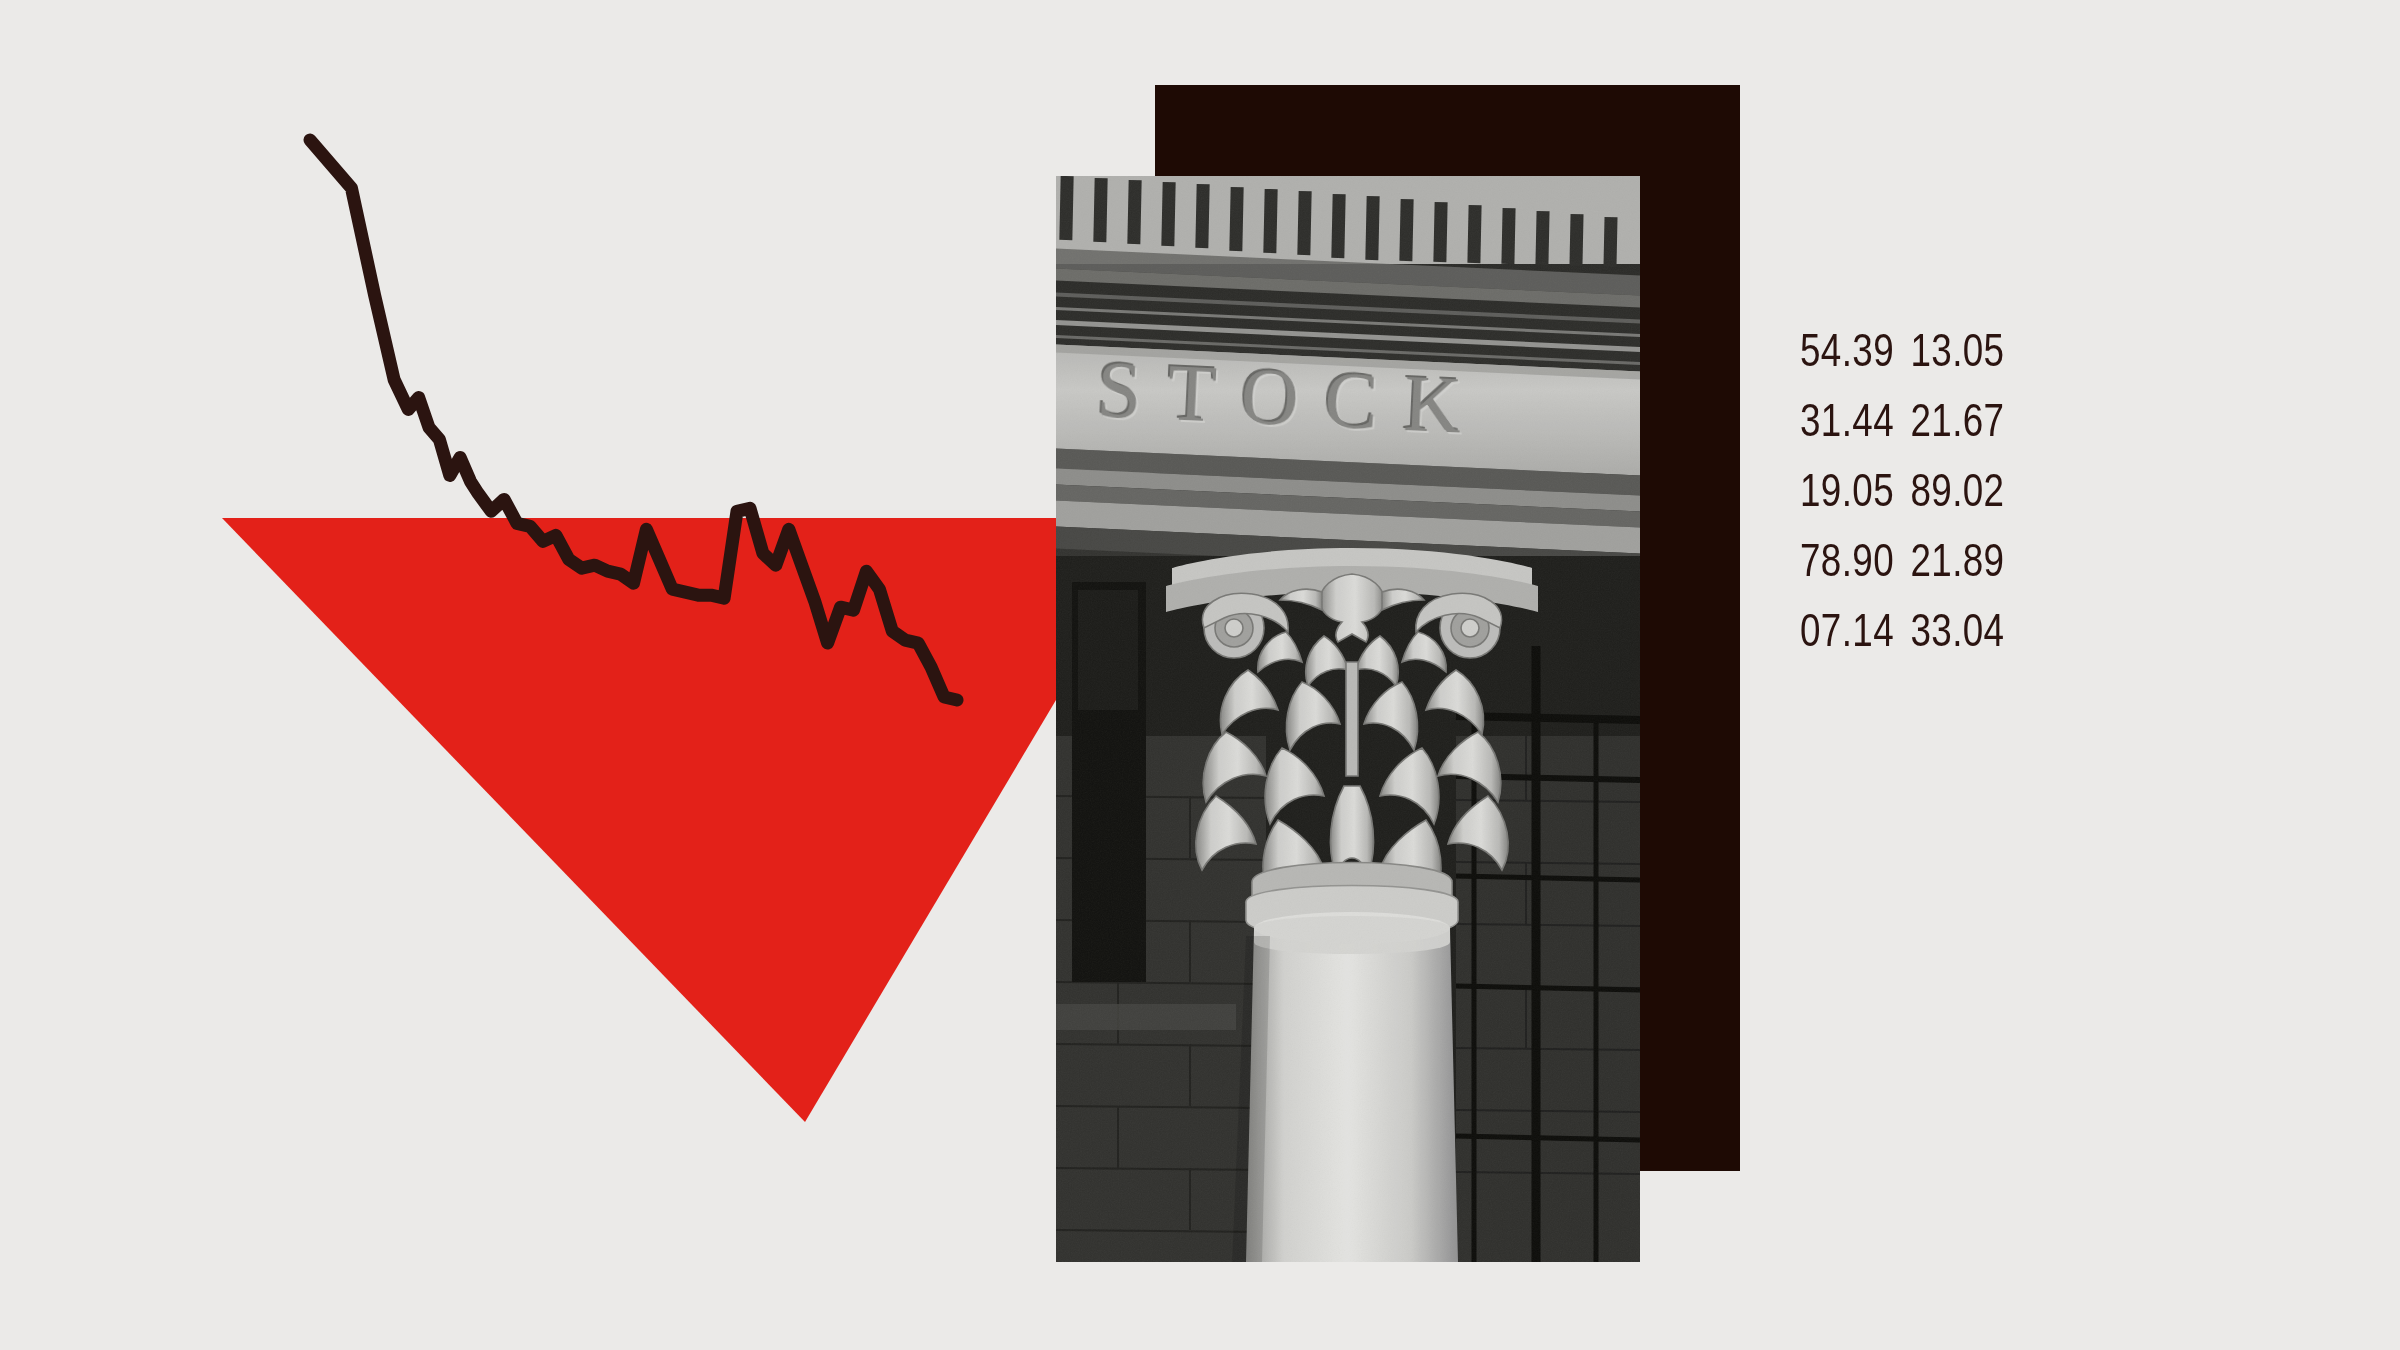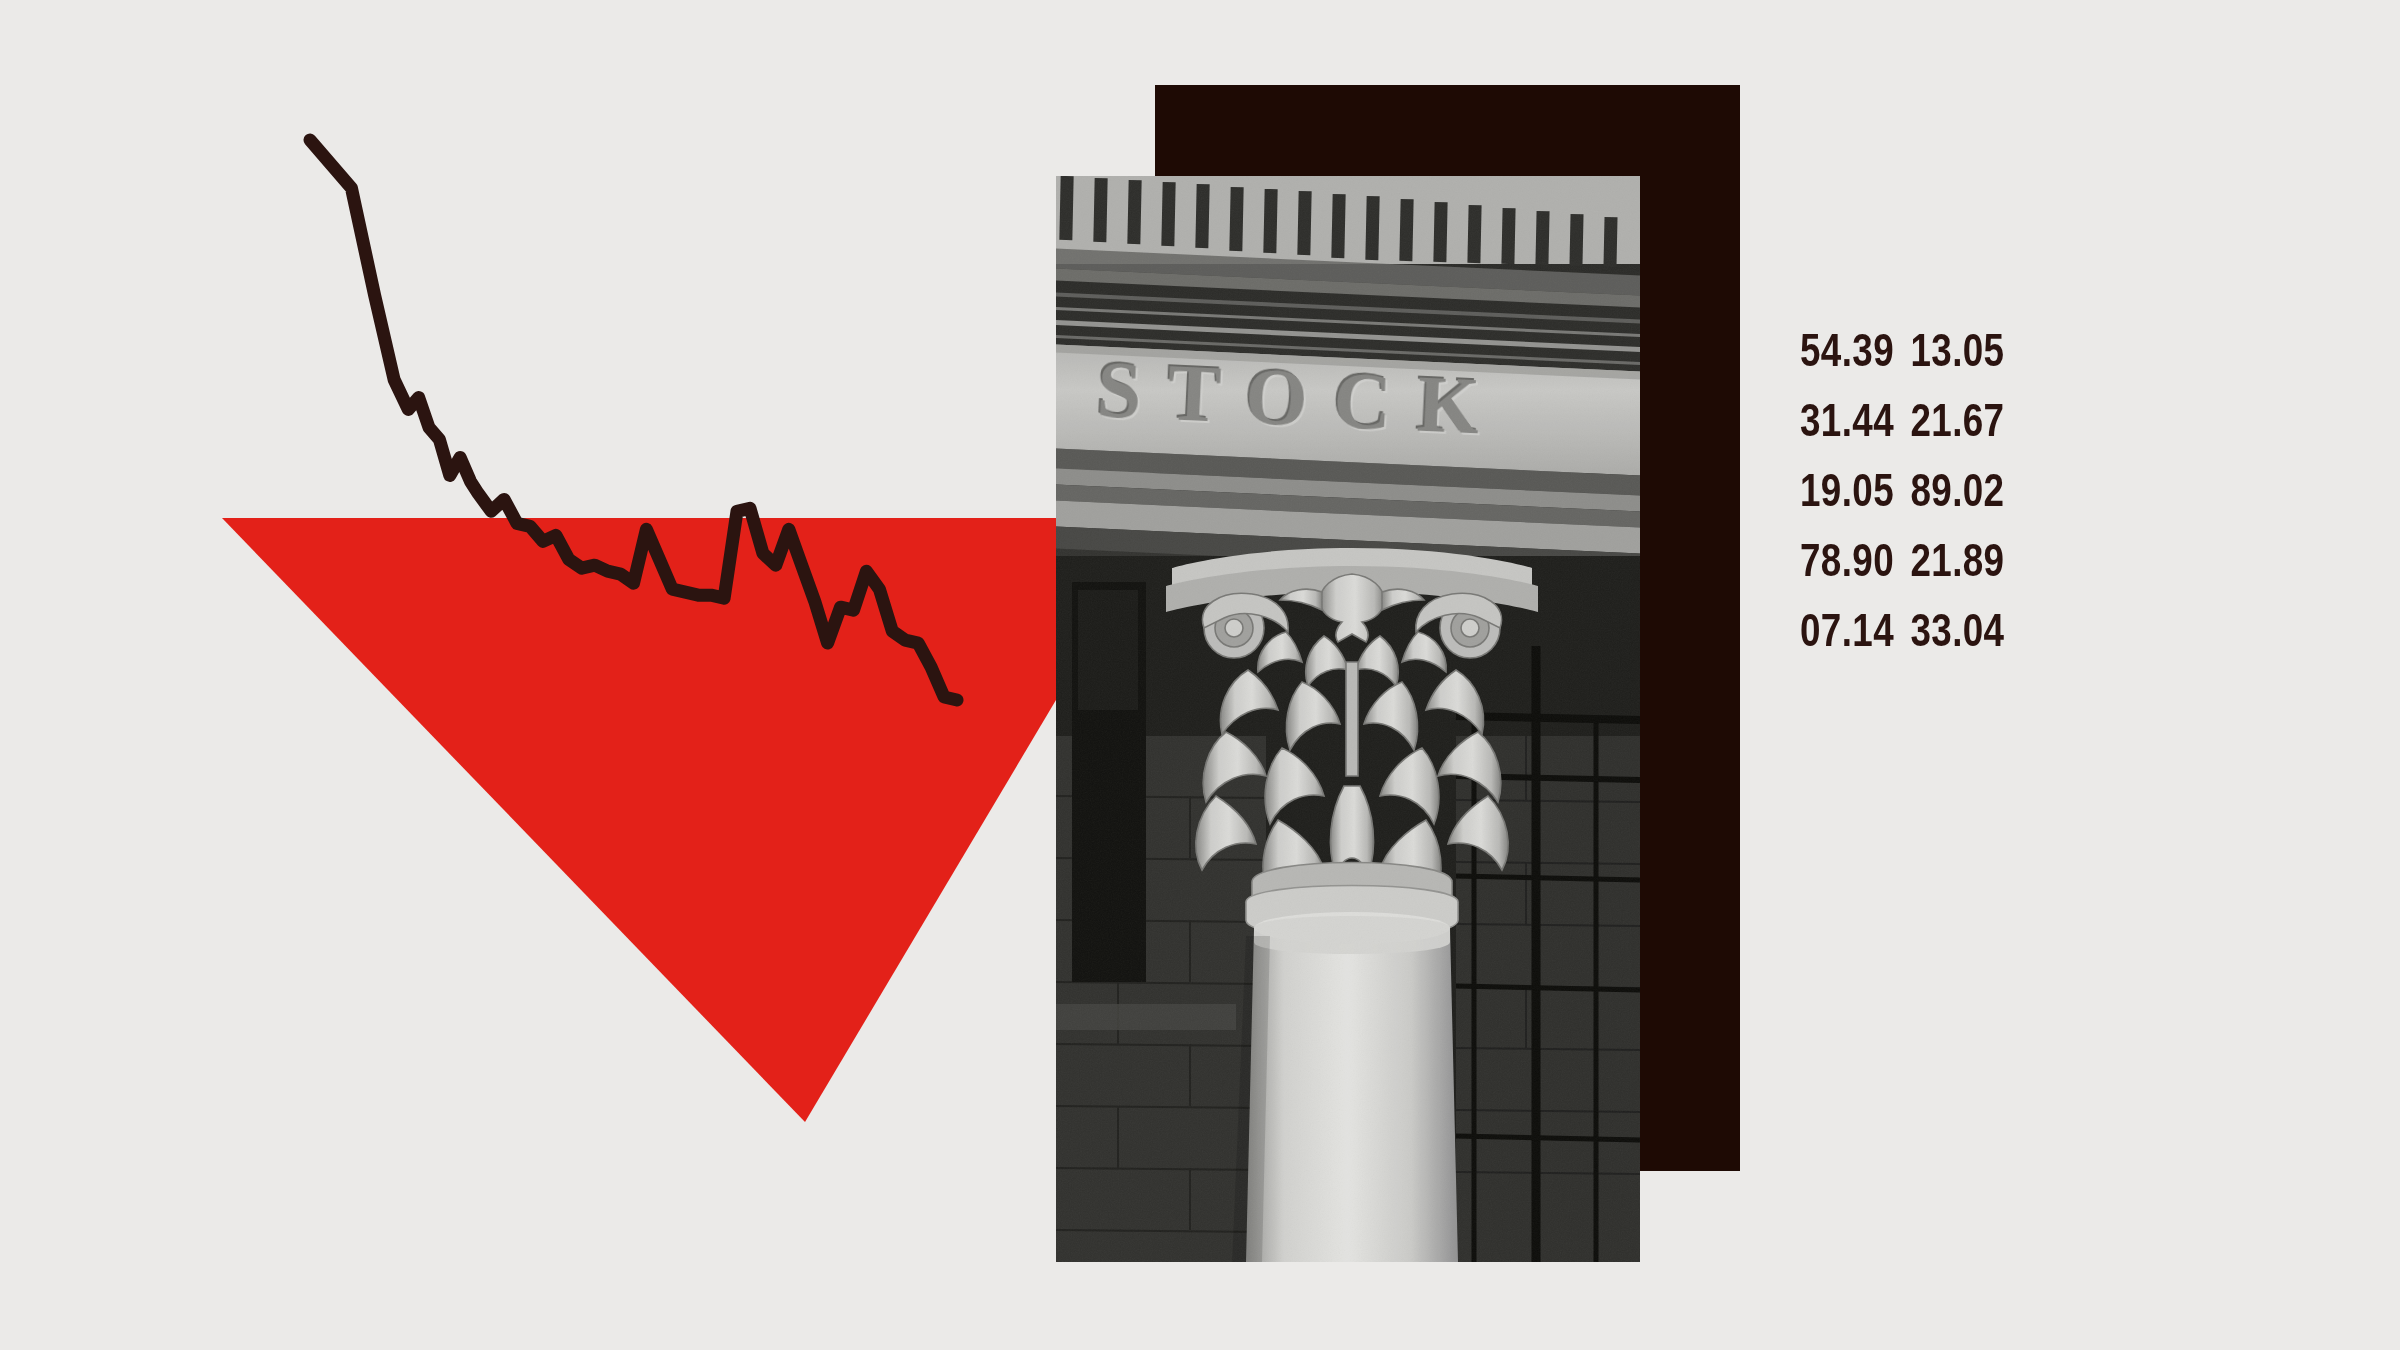--- a/index.html
+++ b/index.html
@@ -8,21 +8,20 @@
     padding: 0;
     background: #EBEAE8;
   }
   #stage {
     position: relative;
     width: 2400px;
     height: 1350px;
     background: #EBEAE8;
     overflow: hidden;
     font-family: "Liberation Sans", sans-serif;
-    font-weight: bold;
   }
 
   
   .triangle-layer {
     position: absolute;
     left: 0; top: 0;
     width: 2400px; height: 1350px;
     pointer-events: none;
   }
 

